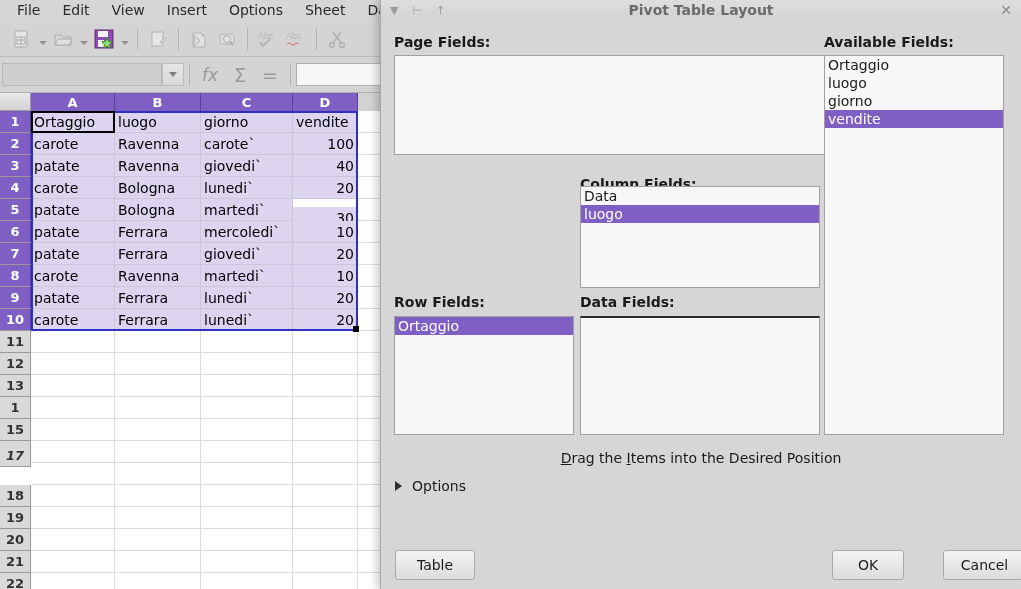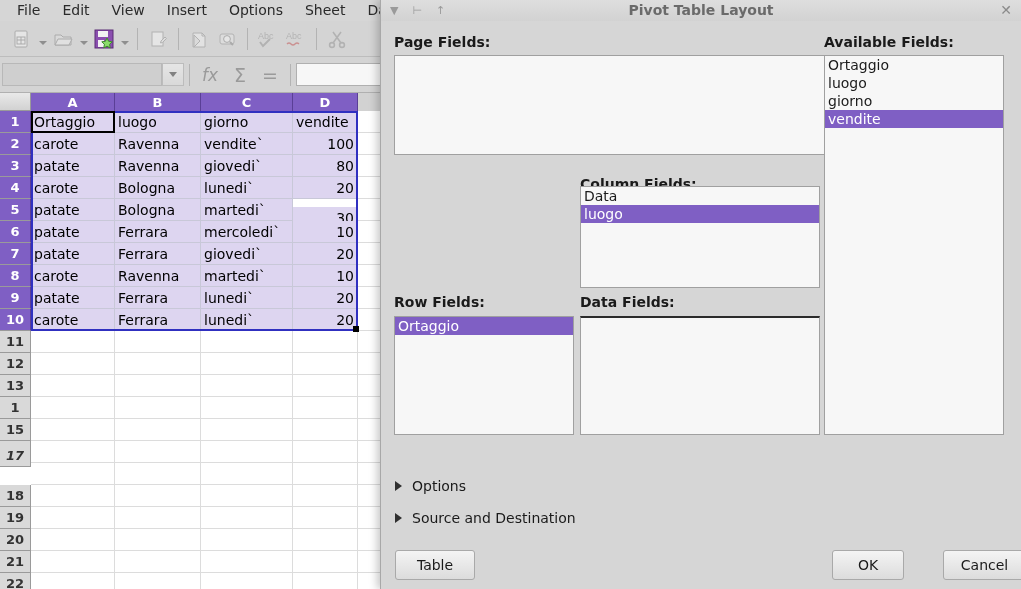--- a/index.html
+++ b/index.html
@@ -316,27 +316,27 @@
           <div class="rowhead plain" style="top: 480px;">22</div>
         </div>
       <div id="cells">
           <div class="cell sel" style="left: 31px; width: 84px; top: 18px;">Ortaggio</div>
           <div class="cell sel" style="left: 115px; width: 86px; top: 18px;">luogo</div>
           <div class="cell sel" style="left: 201px; width: 92px; top: 18px;">giorno</div>
           <div class="cell sel" style="left: 293px; width: 65px; top: 18px;">vendite</div>
           <div class="cell empty" style="left: 358px; width: 30px; top: 18px;"></div>
           <div class="cell sel" style="left: 31px; width: 84px; top: 40px;">carote</div>
           <div class="cell sel" style="left: 115px; width: 86px; top: 40px;">Ravenna</div>
-          <div class="cell sel" style="left: 201px; width: 92px; top: 40px;">vendite`</div>
+          <div class="cell sel" style="left: 201px; width: 92px; top: 40px;">carote`</div>
           <div class="cell sel num" style="left: 293px; width: 65px; top: 40px;">100</div>
           <div class="cell empty" style="left: 358px; width: 30px; top: 40px;"></div>
           <div class="cell sel" style="left: 31px; width: 84px; top: 62px;">patate</div>
           <div class="cell sel" style="left: 115px; width: 86px; top: 62px;">Ravenna</div>
           <div class="cell sel" style="left: 201px; width: 92px; top: 62px;">giovedi`</div>
-          <div class="cell sel num" style="left: 293px; width: 65px; top: 62px;">80</div>
+          <div class="cell sel num" style="left: 293px; width: 65px; top: 62px;">40</div>
           <div class="cell empty" style="left: 358px; width: 30px; top: 62px;"></div>
           <div class="cell sel" style="left: 31px; width: 84px; top: 84px;">carote</div>
           <div class="cell sel" style="left: 115px; width: 86px; top: 84px;">Bologna</div>
           <div class="cell sel" style="left: 201px; width: 92px; top: 84px;">lunedi`</div>
           <div class="cell sel num" style="left: 293px; width: 65px; top: 84px;">20</div>
           <div class="cell empty" style="left: 358px; width: 30px; top: 84px;"></div>
           <div class="cell sel" style="left: 31px; width: 84px; top: 106px;">patate</div>
           <div class="cell sel" style="left: 115px; width: 86px; top: 106px;">Bologna</div>
           <div class="cell sel" style="left: 201px; width: 92px; top: 106px;">martedi`</div>
           <div class="cell sel num" style="left: 293px; width: 65px; top: 114px;">30</div>
@@ -461,27 +461,26 @@
       </div>
 
     <div class="fld-label" style="left:13px; top:294px;">Row Fields:</div>
     <div class="listbox" id="lb-row" style="left:13px; top:316px; width:180px; height:119px;">
         <div class="li sel">Ortaggio</div>
       </div>
 
     <div class="fld-label" style="left:199px; top:294px;">Data Fields:</div>
     <div class="listbox focused" id="lb-data" style="left:199px; top:316px; width:240px; height:119px;"></div>
 
+    <div class="drag-hint" style="top:450px;">
+      <u>D</u><span class="plain">rag the </span><u>I</u><span class="plain">tems into the Desired Position</span>
+    </div>
 
     <div class="expander" style="left:14px; top:478px;">
       <span class="tri"></span>
       <span>Options</span>
-    </div>
-    <div class="expander" style="left:14px; top:510px;">
-      <span class="tri"></span>
-      <span>Source and Destination</span>
     </div>
 
     <div class="dlg-btn" style="left:14px; top:550px; width:80px;">Table</div>
     <div class="dlg-btn" style="left:451px; top:550px; width:72px;">OK</div>
     <div class="dlg-btn" style="left:562px; top:550px; width:83px;">Cancel</div>
   </div>
 </div>
 
 </body></html>

